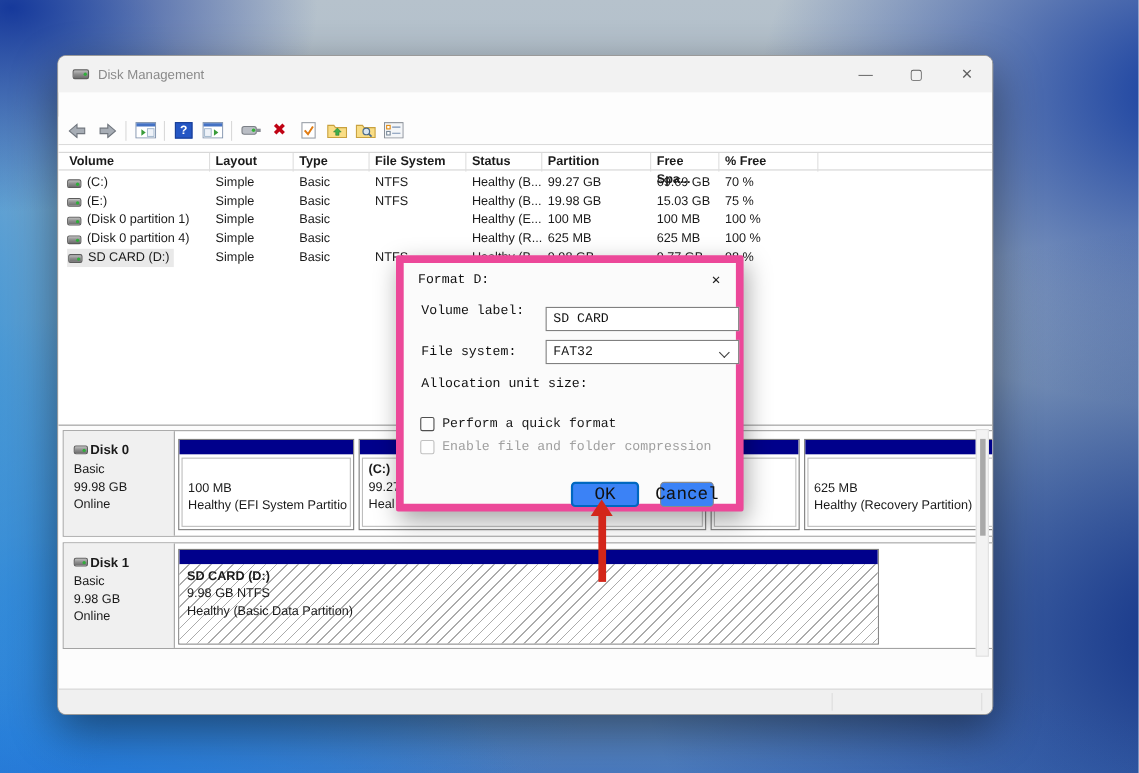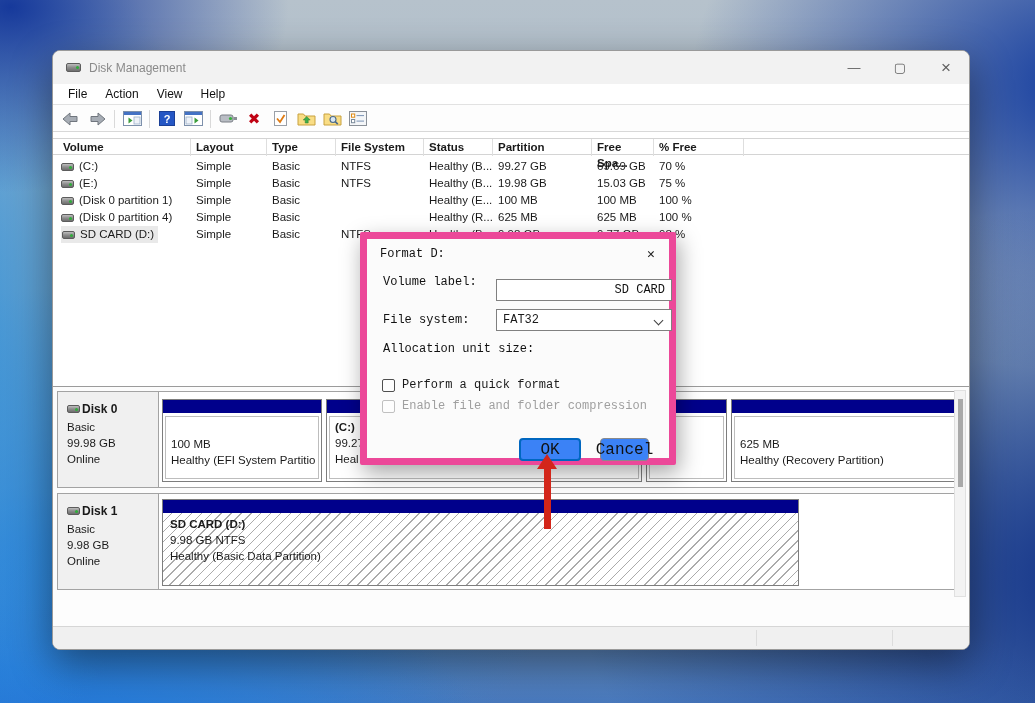--- a/index.html
+++ b/index.html
@@ -13,21 +13,21 @@
       radial-gradient(760px 460px at 10% 80%, #2b83dc 0%, rgba(43,131,220,0) 60%),
       radial-gradient(900px 520px at -5% 115%, #1e60cc 0%, #2374d6 28%, rgba(35,116,214,0) 62%),
       radial-gradient(1100px 430px at 52% 122%, #1a51b4 0%, rgba(26,81,180,0) 65%),
       radial-gradient(900px 620px at 108% 82%, #0c2c84 0%, rgba(12,44,132,0) 60%),
       radial-gradient(720px 520px at 105% 12%, #113a9e 0%, rgba(17,58,158,0) 55%),
       linear-gradient(180deg, #b6c2cc 0%, #a6b9c9 38%, #88a8c6 68%, #6f9ac6 100%);
   }
 
   
   .win {
-    position:absolute; left:52px; top:50px; width:918px; height:600px;
+    position:absolute; left:52px; top:50px; width:851px; height:600px;
     background:#fdfdfd; border:1px solid #9a9a9a; border-radius:8px;
     box-shadow:0 14px 42px rgba(0,0,0,.45); overflow:hidden; z-index:1;
   }
   .titlebar { position:absolute; left:0; top:0; right:0; height:33px; background:#f2f2f2;
     display:flex; align-items:center; padding-left:13px; }
   .titlebar .t-text { color:#8a8a8a; margin-left:8px; font-size:12px; }
   .win-controls { position:absolute; right:0; top:0; height:33px; display:flex; }
   .win-ctl { width:46px; height:33px; display:flex; align-items:center; justify-content:center;
     color:#5f5f5f; font-size:13px; }
   .win-ctl.close { font-size:17px; }
@@ -127,26 +127,20 @@
   <div class="titlebar">
     <span class="disk-ico"></span>
     <span class="t-text">Disk Management</span>
     <div class="win-controls">
       <div class="win-ctl">—</div>
       <div class="win-ctl">▢</div>
       <div class="win-ctl close">×</div>
     </div>
   </div>
 
-  <div class="menubar">
-    <span class="menu-item">File</span>
-    <span class="menu-item">Action</span>
-    <span class="menu-item">View</span>
-    <span class="menu-item">Help</span>
-  </div>
 
   <div class="toolbar">
     <div class="tb-btn">
       <svg width="18" height="14" viewBox="0 0 18 14">
           <path d="M8 1 L1 7 L8 13 L8 9.5 L15 9.5 L15 4.5 L8 4.5 Z" fill="#a7adb5" stroke="#70767e"></path>
         </svg>
     </div>
     <div class="tb-btn">
       <svg width="18" height="14" viewBox="0 0 18 14">
           <path d="M10 1 L17 7 L10 13 L10 9.5 L3 9.5 L3 4.5 L10 4.5 Z" fill="#a7adb5" stroke="#70767e"></path>
@@ -367,21 +361,21 @@
   </div>
 </div>
 
 <div class="dialog">
   <div class="dlg-title">Format D:</div>
   <div class="dlg-close">
     <span>✕</span>
   </div>
 
   <div class="dlg-label" style="top:36px">Volume label:</div>
-  <input class="dlg-input" style="top: 40px; text-align: right;" value="SD CARD">
+  <input class="dlg-input" style="top: 40px;" value="SD CARD">
 
   <div class="dlg-label" style="top:74px">File system:</div>
   <div class="dlg-select" style="top:70px">
     <span>FAT32</span>
     <span class="chev"></span>
   </div>
 
   <div class="dlg-label" style="top:103px">Allocation unit size:</div>
 
   <div class="dlg-check" style="top:139px">

